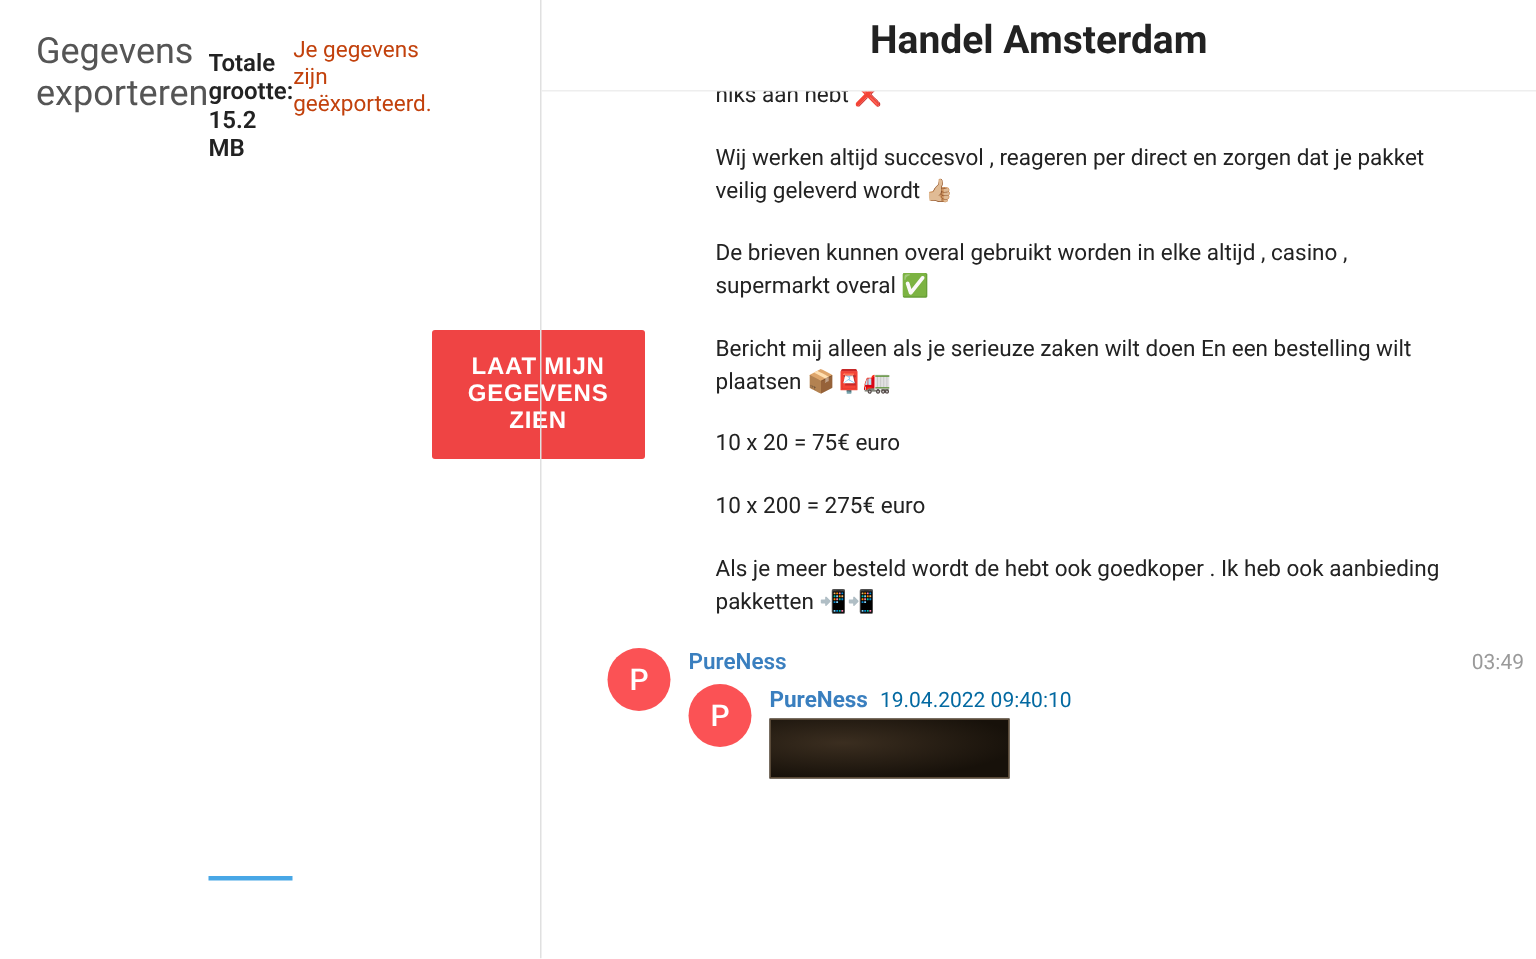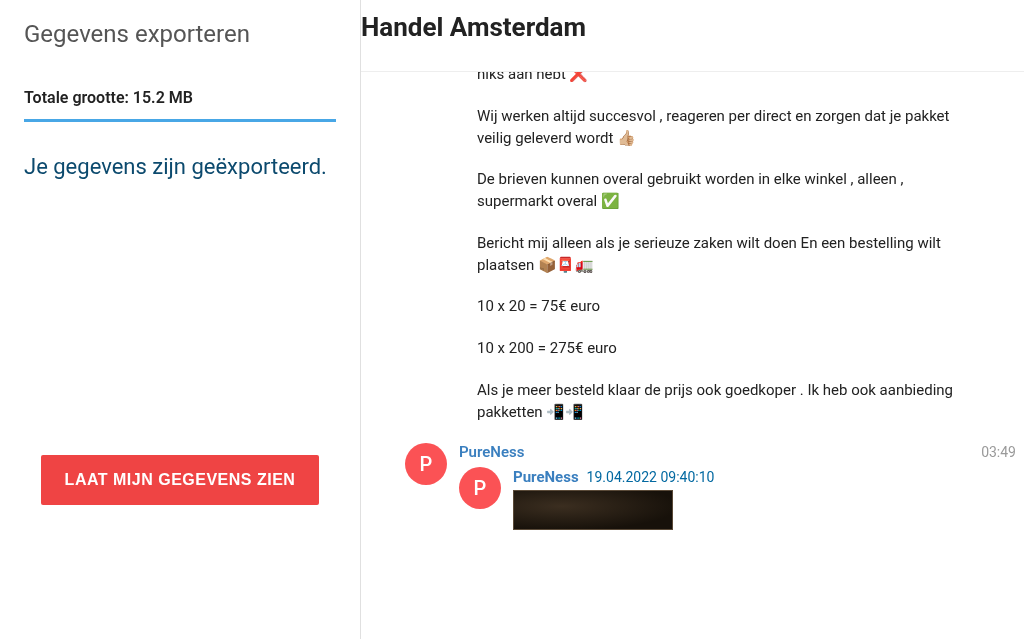--- a/index.html
+++ b/index.html
@@ -1,26 +1,26 @@
 <!DOCTYPE html>
 <html><head>
 <meta charset="utf-8">
 <style>
   * { box-sizing: border-box; margin: 0; padding: 0; }
   html, body { width: 1024px; height: 639px; font-family: -apple-system, "Segoe UI", Roboto, Helvetica, Arial, sans-serif; color: #222; background: #fff; overflow: hidden; }
   .app { display: flex; width: 100%; height: 100%; }
-  .sidebar { width: 360px; height: 100%; padding: 20px 24px 24px 24px; display: flex; flex-direction: column; }
+  .sidebar { width: 360px; height: 100%; padding: 20px 24px 24px 24px; display: flex; flex-direction: row; }
   .sidebar h1 { font-size: 24px; font-weight: 400; color: #555; margin-bottom: 28px; }
   .stat { padding: 12px 0 12px 0; border-bottom: 3px solid #48a7e6; font-size: 16px; color: #222; font-weight: 600; margin-bottom: 28px; }
-  .exported-note { color: #0c4a6e; font-size: 22px; margin-top: 4px; font-weight: 400; }
+  .exported-note { color: #c2410c; font-size: 15px; margin-top: 4px; font-weight: 400; }
   .spacer { flex: 1; }
   .show-btn { display: inline-block; align-self: center; background: #ef4444; color: #fff; border: none; padding: 16px 24px; font-size: 16px; letter-spacing: 0.5px; font-weight: 600; cursor: pointer; border-radius: 2px; margin-bottom: 110px; }
   .divider { width: 1px; background: #e0e0e0; height: 100%; }
   .main { flex: 1; height: 100%; display: flex; flex-direction: column; position: relative; }
-  .main-header { padding: 12px 0 29px 0; border-bottom: 1px solid #eee; }
+  .main-header { text-align: center; padding: 12px 0 18px 0; border-bottom: 1px solid #eee; }
   .main-header h2 { font-size: 26px; font-weight: 700; color: #222; }
   .main-scroll { flex: 1; overflow: hidden; position: relative; }
   .message-block { margin-left: 116px; margin-right: 50px; padding-top: 0; color: #222; font-size: 15px; line-height: 1.45; }
   .cutoff { margin-top: -8px; }
   .message-block p { margin-bottom: 20px; }
   .sender-row { display: flex; align-items: flex-start; margin-top: 12px; padding-left: 44px; }
   .avatar-lg { width: 42px; height: 42px; border-radius: 50%; background: #fb5255; color: #fff; display: flex; align-items: center; justify-content: center; font-size: 20px; font-weight: 500; flex-shrink: 0; }
   .avatar-sm { width: 42px; height: 42px; border-radius: 50%; background: #fb5255; color: #fff; display: flex; align-items: center; justify-content: center; font-size: 20px; font-weight: 500; flex-shrink: 0; }
   .sender-main { flex: 1; margin-left: 12px; }
   .sender-top { display: flex; justify-content: space-between; align-items: baseline; }
@@ -51,25 +51,25 @@
   <main class="main">
     <header class="main-header">
       <h2>Handel Amsterdam</h2>
     </header>
 
     <div class="main-scroll">
 
       <div class="message-block cutoff">
         <p>niks aan hebt ❌</p>
         <p>Wij werken altijd succesvol , reageren per direct en zorgen dat je pakket veilig geleverd wordt 👍🏼</p>
-        <p>De brieven kunnen overal gebruikt worden in elke winkel , alleen , supermarkt overal ✅</p>
+        <p>De brieven kunnen overal gebruikt worden in elke altijd , casino , supermarkt overal ✅</p>
         <p>Bericht mij alleen als je serieuze zaken wilt doen En een bestelling wilt plaatsen 📦📮🚛</p>
         <p>10 x 20 = 75€ euro</p>
         <p>10 x 200 = 275€ euro</p>
-        <p>Als je meer besteld klaar de prijs ook goedkoper . Ik heb ook aanbieding pakketten 📲📲</p>
+        <p>Als je meer besteld wordt de hebt ook goedkoper . Ik heb ook aanbieding pakketten 📲📲</p>
       </div>
 
       <div class="sender-row">
         <div class="avatar-lg">P</div>
         <div class="sender-main">
           <div class="sender-top">
             <span class="sender-name">PureNess</span>
             <span class="sender-time">03:49</span>
           </div>
           <div class="quoted">

